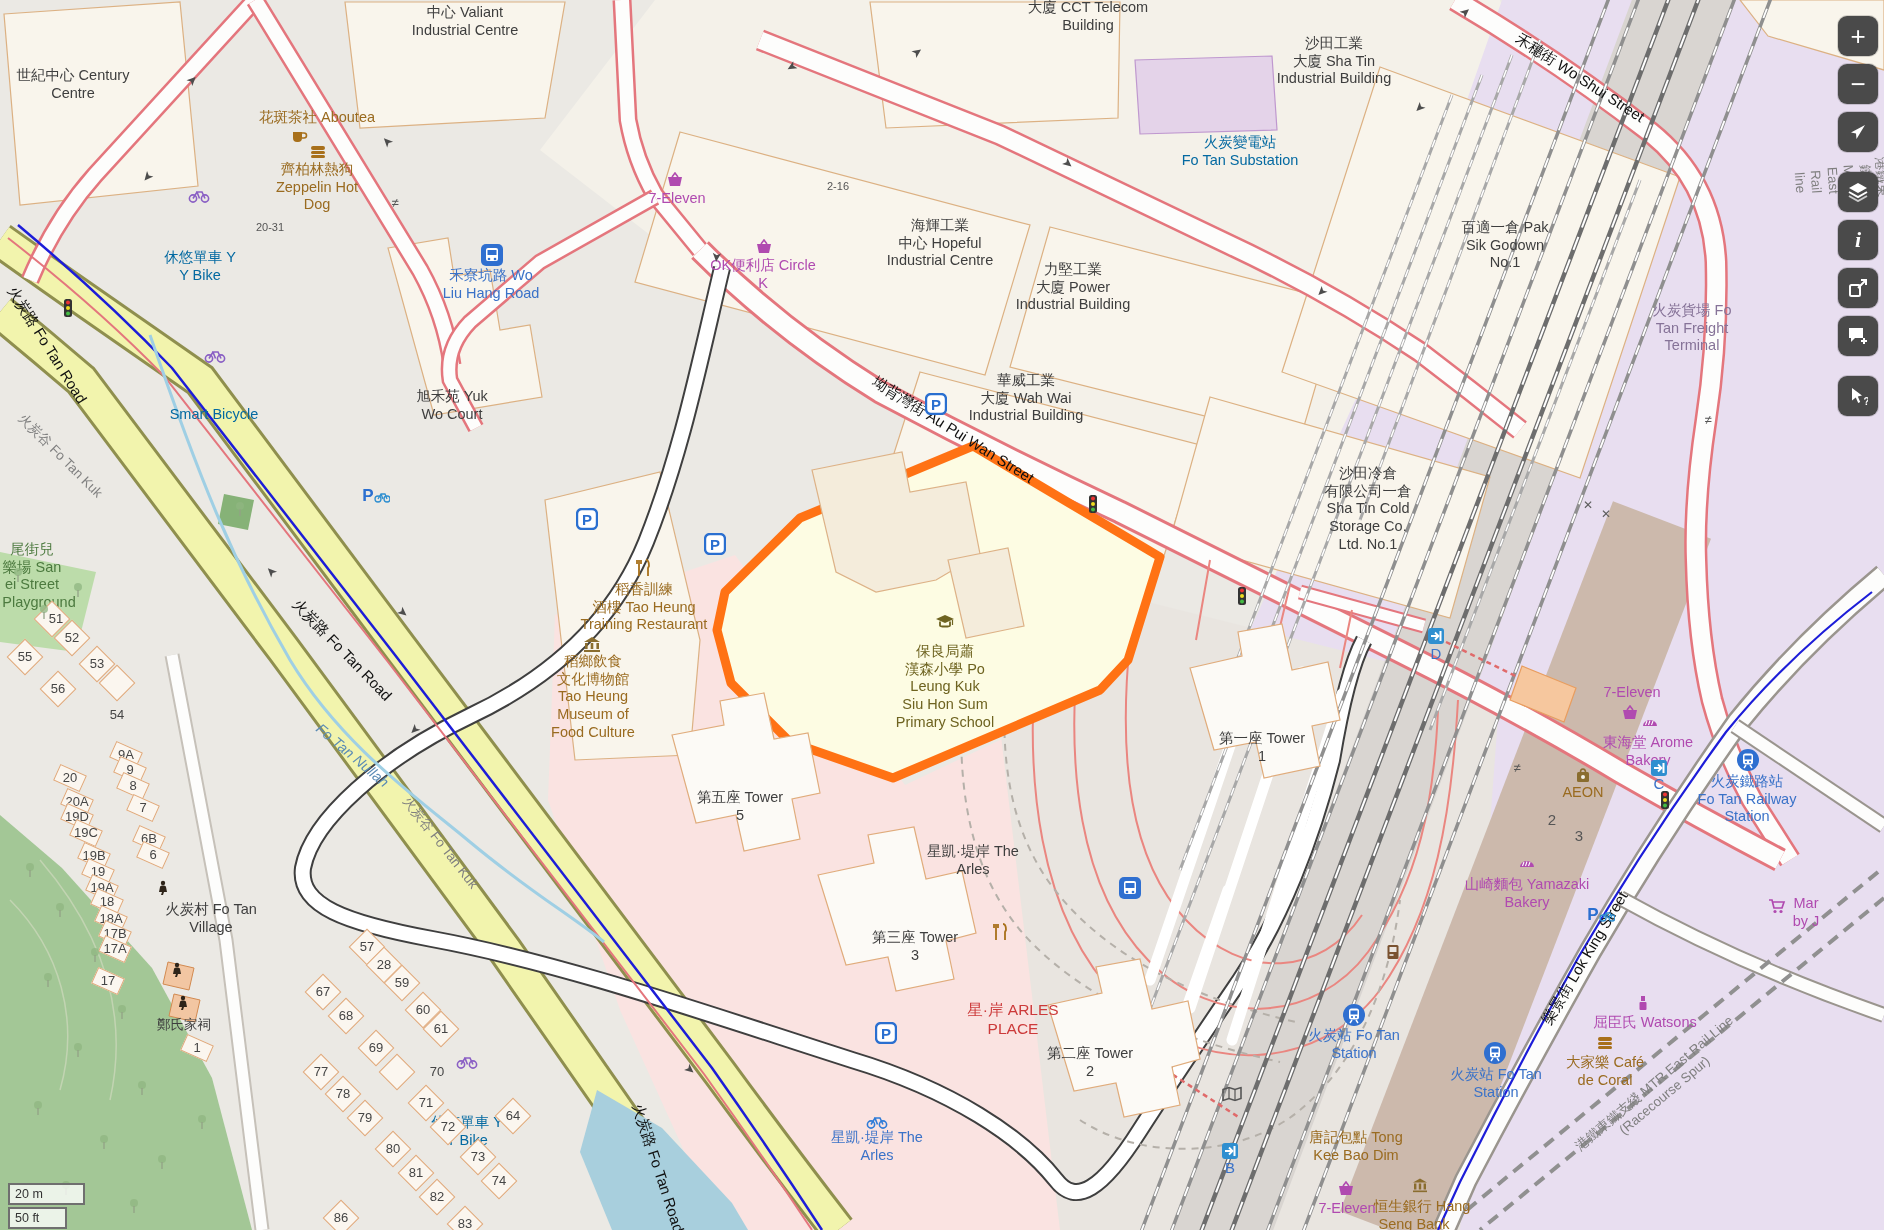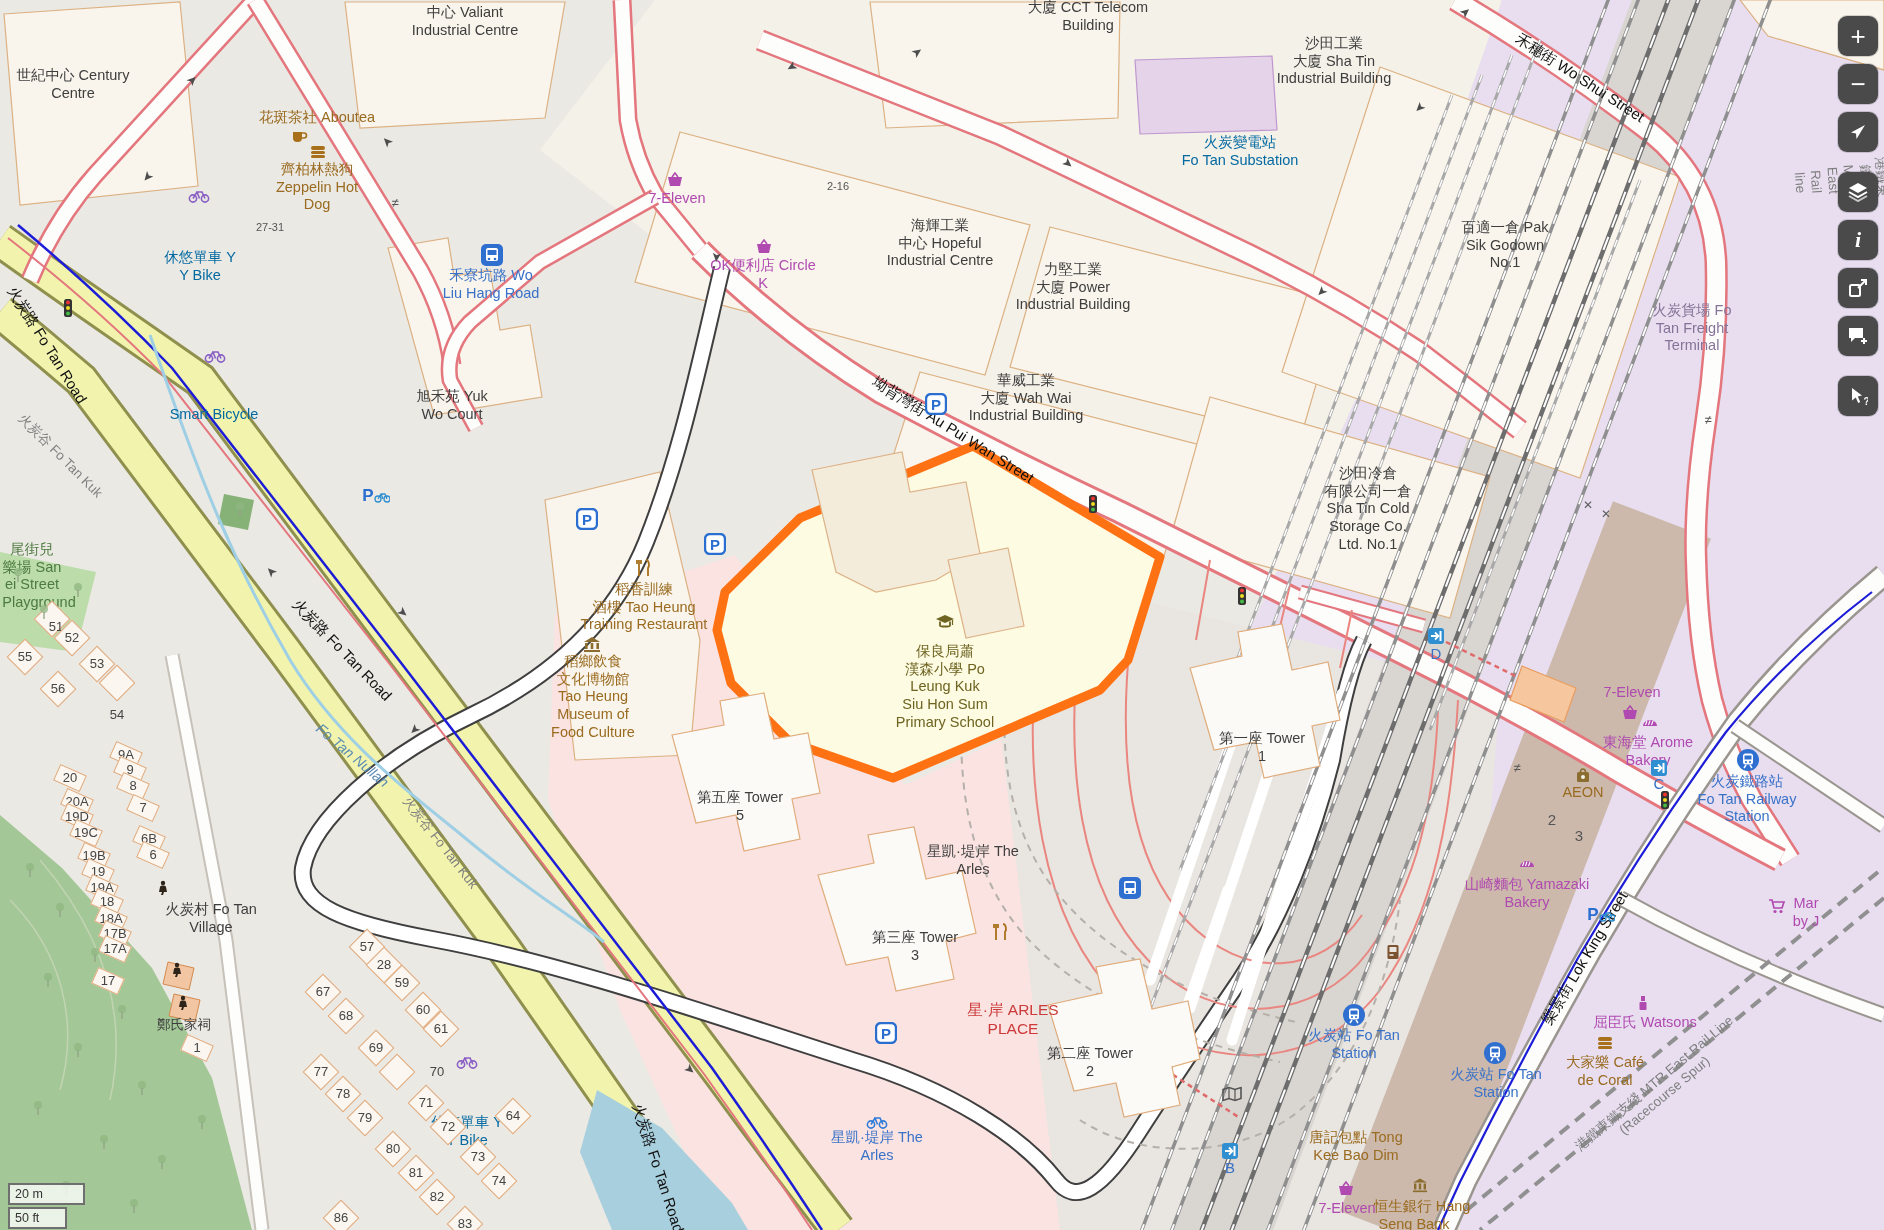--- a/index.html
+++ b/index.html
@@ -215,21 +215,21 @@
 2</div>
       <div class="maplabel place" style="left: 1262px; top: 748px;">第一座 Tower
 1</div>
       <div class="maplabel place" style="left: 211px; top: 919px;">火炭村 Fo Tan
 Village</div>
       <div class="maplabel school" style="left: 945px; top: 687px;">保良局蕭
 漢森小學 Po
 Leung Kuk
 Siu Hon Sum
 Primary School</div>
-      <div class="maplabel numplain" style="left: 270px; top: 228px;">27-31</div>
+      <div class="maplabel numplain" style="left: 270px; top: 228px;">20-31</div>
       <div class="maplabel numplain" style="left: 838px; top: 187px;">2-16</div>
       <div class="maplabel numplain" style="left: 1552px; top: 820px; font-size: 15px;">2</div>
       <div class="maplabel numplain" style="left: 1579px; top: 836px; font-size: 15px;">3</div>
       <div class="maplabel street" style="left: 47px; top: 345px; transform: translate(-50%, -50%) rotate(58deg);">火炭路 Fo Tan Road</div>
       <div class="maplabel street" style="left: 342px; top: 650px; transform: translate(-50%, -50%) rotate(46deg);">火炭路 Fo Tan Road</div>
       <div class="maplabel street" style="left: 658px; top: 1168px; transform: translate(-50%, -50%) rotate(72deg);">火炭路 Fo Tan Road</div>
       <div class="maplabel street" style="left: 953px; top: 430px; transform: translate(-50%, -50%) rotate(32deg);">坳背灣街 Au Pui Wan Street</div>
       <div class="maplabel street" style="left: 1580px; top: 78px; transform: translate(-50%, -50%) rotate(33deg);">禾穗街 Wo Shui Street</div>
       <div class="maplabel street" style="left: 1585px; top: 958px; transform: translate(-50%, -50%) rotate(-59deg);">樂景街 Lok King Street</div>
       <div class="maplabel poib" style="left: 317px; top: 118px;">花斑茶社 Aboutea</div>
@@ -292,21 +292,21 @@
       <div class="maplabel poig" style="left: 32px; top: 576px;">尾街兒
 樂場 San
 ei Street
 's Playground</div>
       <div class="maplabel wat" style="left: 352px; top: 756px; transform: translate(-50%, -50%) rotate(40deg);">Fo Tan Nullah</div>
       <div class="maplabel gry" style="left: 60px; top: 456px; transform: translate(-50%, -50%) rotate(45deg);">火炭谷 Fo Tan Kuk</div>
       <div class="maplabel gry" style="left: 440px; top: 843px; transform: translate(-50%, -50%) rotate(52deg);">火炭谷 Fo Tan Kuk</div>
       <div class="maplabel gry" style="left: 1840px; top: 180px; transform: translate(-50%, -50%) rotate(86deg);">港鐵東鐵綫 MTR East Rail line</div>
       <div class="maplabel gry" style="left: 1660px; top: 1090px; transform: translate(-50%, -50%) rotate(-40deg);">港鐵東鐵支綫 MTR East Rail Line (Racecourse Spur)</div>
       <div class="bld" style="left: 52px; top: 619px;"></div>
-      <div class="maplabel num" style="left: 56px; top: 619px; margin-top: 8px;">51</div>
+      <div class="maplabel num" style="left: 56px; top: 619px;">51</div>
       <div class="bld" style="left: 72px; top: 638px;"></div>
       <div class="maplabel num" style="left: 72px; top: 638px;">52</div>
       <div class="bld" style="left: 25px; top: 657px;"></div>
       <div class="maplabel num" style="left: 25px; top: 657px;">55</div>
       <div class="bld" style="left: 97px; top: 664px;"></div>
       <div class="maplabel num" style="left: 97px; top: 664px;">53</div>
       <div class="bld" style="left: 117px; top: 683px;"></div>
       <div class="maplabel num" style="left: 117px; top: 683px; margin-top: 32px;">54</div>
       <div class="bld" style="left: 58px; top: 689px;"></div>
       <div class="maplabel num" style="left: 58px; top: 689px;">56</div>

